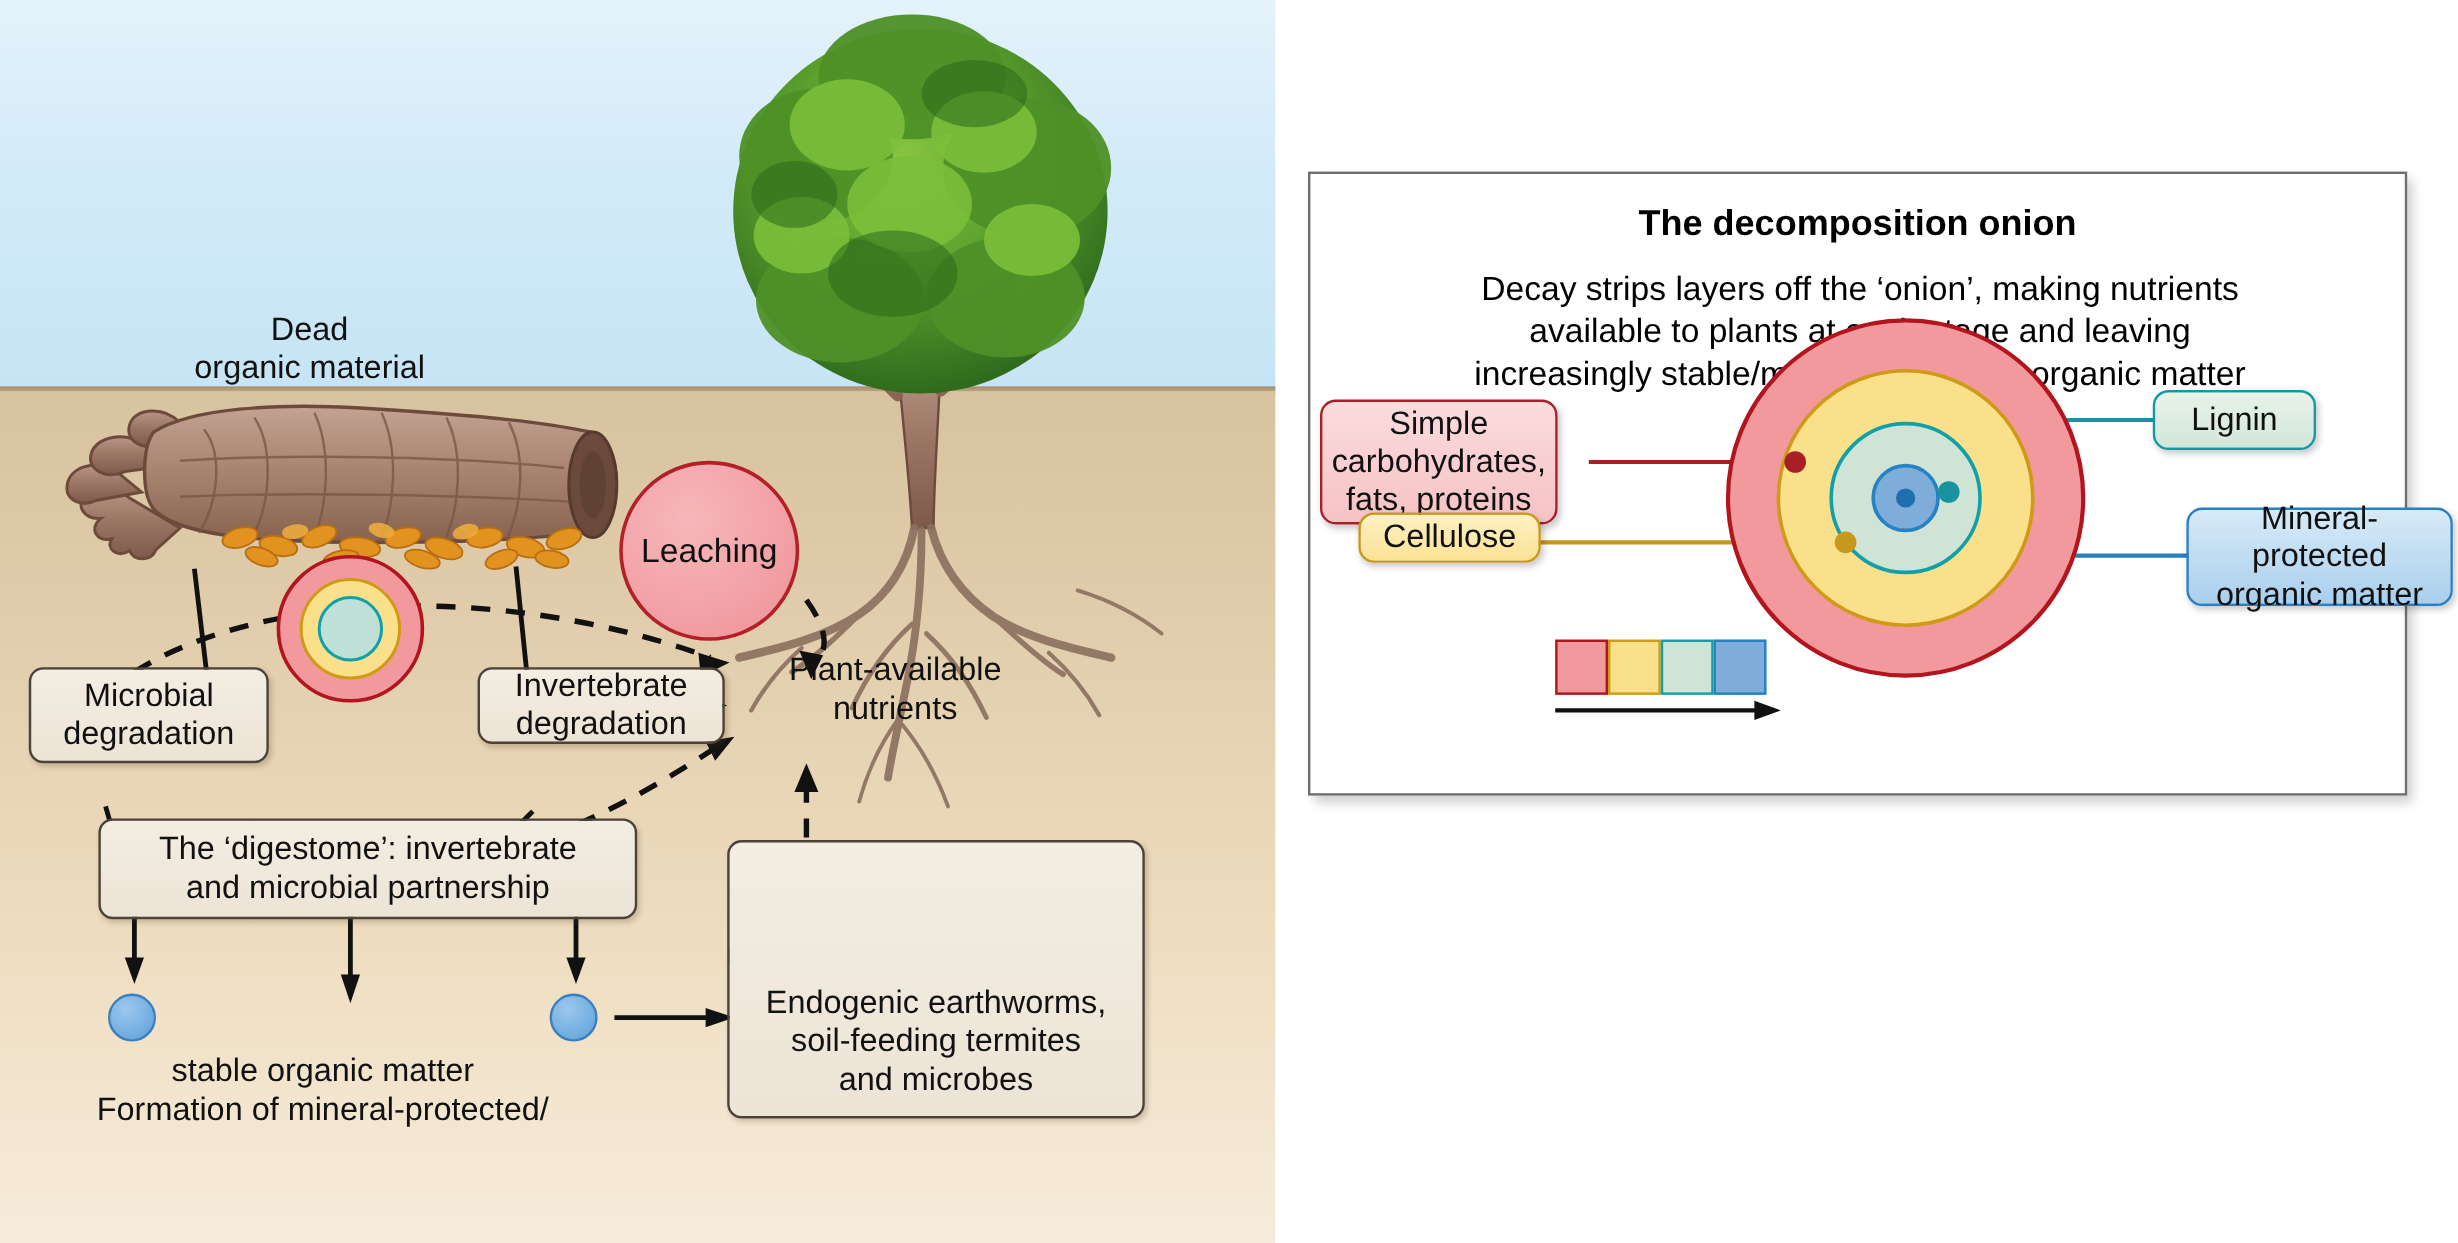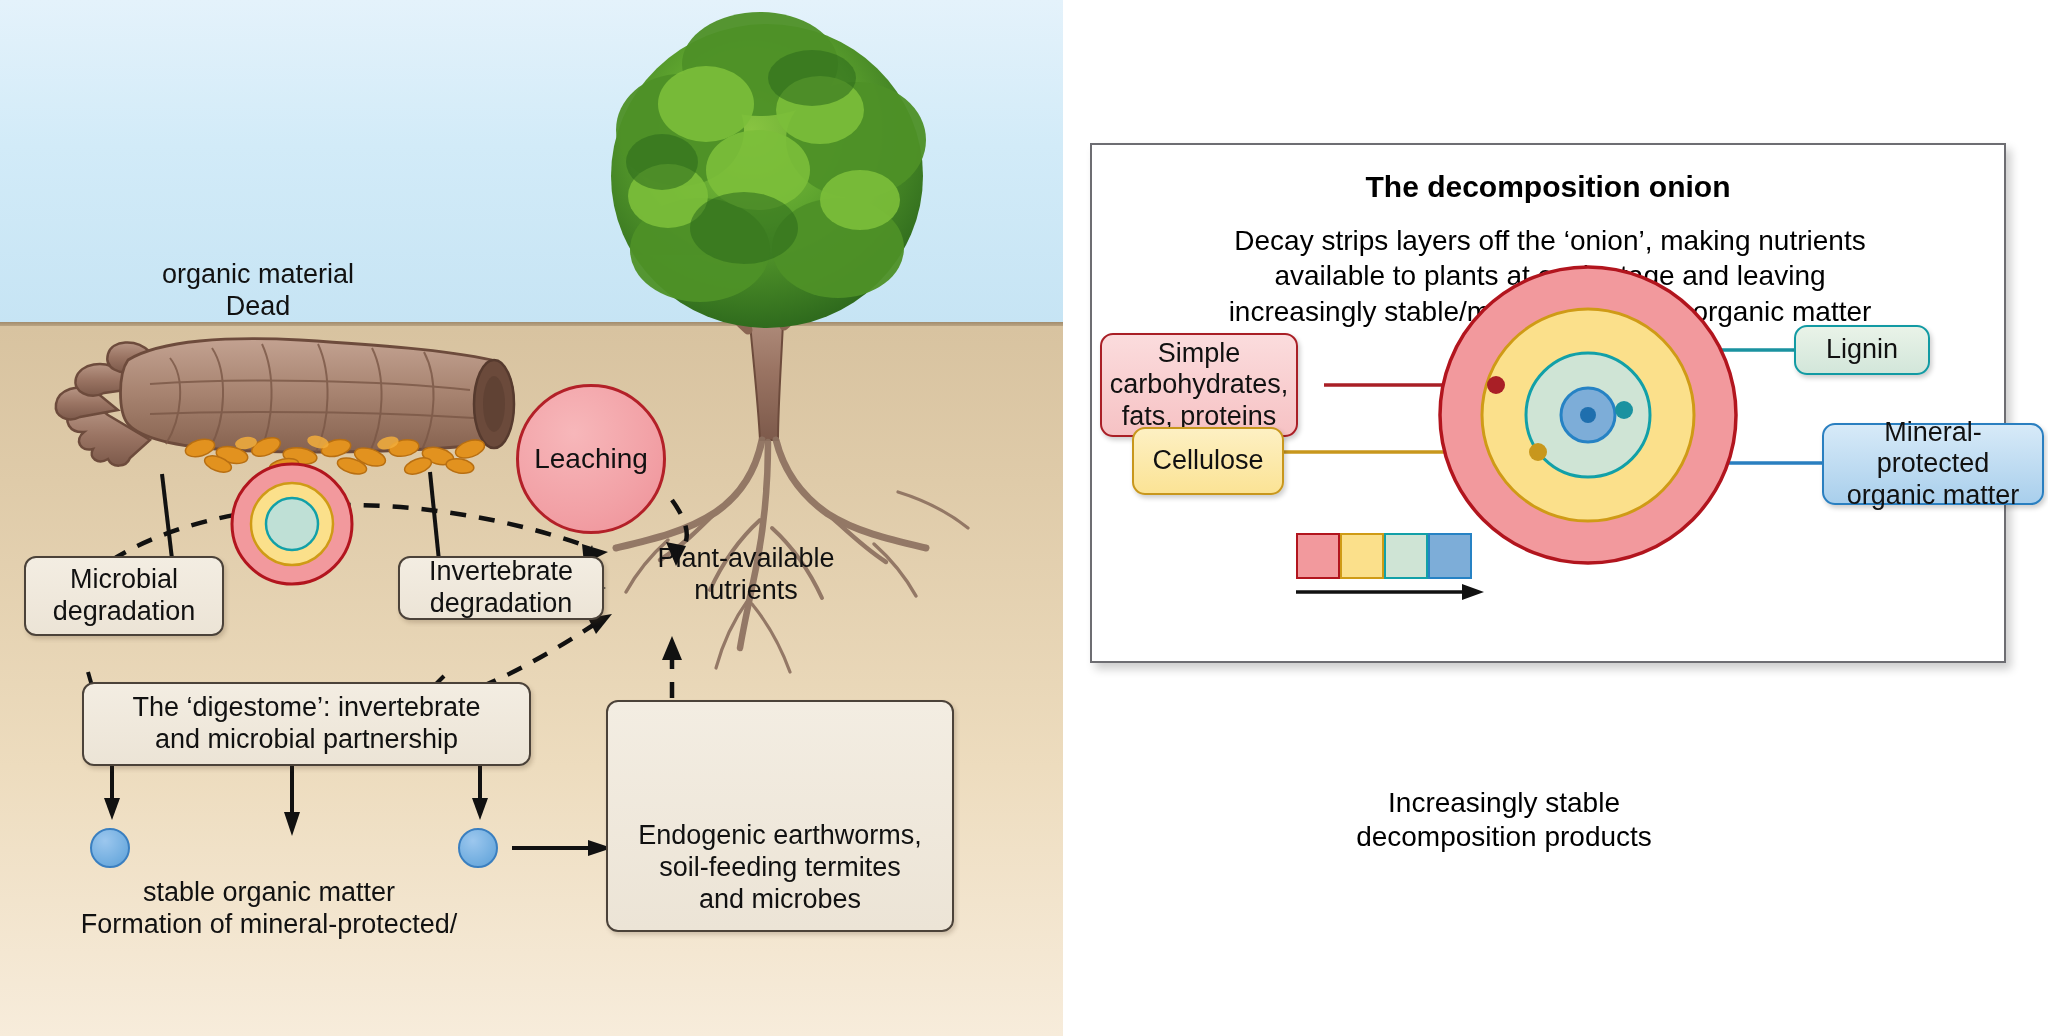--- a/index.html
+++ b/index.html
@@ -318,22 +318,22 @@
           <path d="M252 26 C252 14 254 8 258 2"></path>
           <path d="M244 46 C240 58 236 64 230 70"></path>
           <path d="M256 46 C258 58 262 64 268 70"></path>
           <path d="M272 50 C272 62 276 68 282 74"></path>
           <path d="M296 50 C298 62 302 66 308 70"></path>
         </g>
       </g>
     </svg>
 
     <div class="plaintext" style="left:108px; top:258px; width:300px;">
+      <div>Dead</div>
       <div>organic material</div>
-      <div>Dead</div>
     </div>
 
     <div class="leach-circle" style="left:516px; top:384px; width:150px; height:150px;">
       <span>Leaching</span>
     </div>
 
     <div class="nodebox" style="left:14px; top:556px; width:200px; height:80px;">
       <span>Microbial<br>degradation</span>
     </div>
 
@@ -393,36 +393,32 @@
       <g stroke="#111" stroke-width="3.5" fill="#111">
         <line x1="204" y1="447" x2="378" y2="447"></line>
         <polygon points="392,447 370,439 370,455" stroke="none"></polygon>
       </g>
     </svg>
 
     <div class="tagbox tag-red" style="left:8px; top:188px; width:198px; height:104px;">
       <span>Simple<br>carbohydrates,<br>fats, proteins</span>
     </div>
 
-    <div class="tagbox tag-yellow" style="left:40px; top:282px; width:152px; height:68px;text-align:right;">
+    <div class="tagbox tag-yellow" style="left:40px; top:282px; width:152px; height:42px;text-align:right;">
       <span>Cellulose</span>
     </div>
 
     <div class="tagbox tag-green" style="left:702px; top:180px; width:136px; height:50px;">
       <span>Lignin</span>
     </div>
 
     <div class="tagbox tag-blue" style="left:730px; top:278px; width:222px; height:82px;">
       <span>Mineral-protected<br>organic matter</span>
     </div>
 
     <div class="swatch sw-red" style="left:204px; top:388px;"></div>
     <div class="swatch sw-yellow" style="left:248px; top:388px;"></div>
     <div class="swatch sw-green" style="left:292px; top:388px;"></div>
     <div class="swatch sw-blue" style="left:336px; top:388px;"></div>
   </div>
 
-  <div id="legend-caption">
-    <div>Increasingly stable</div>
-    <div>decomposition products</div>
-  </div>
 
 </div>
 
 </body></html>

